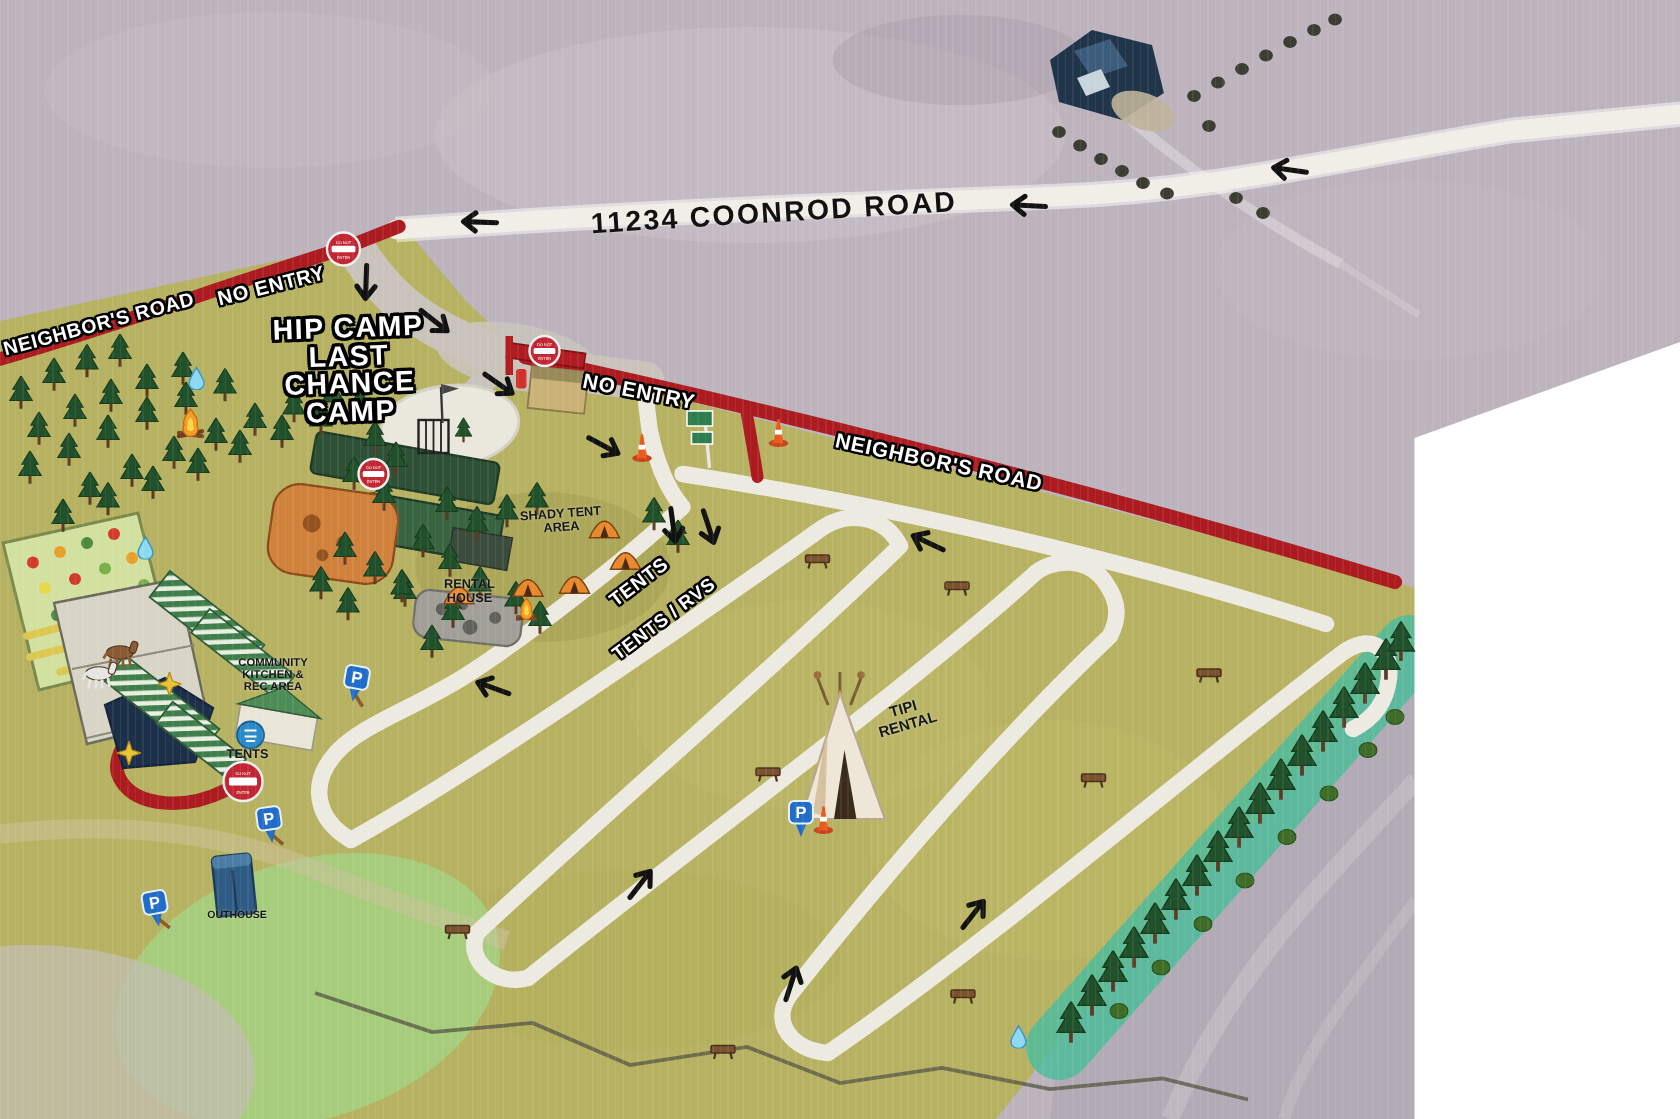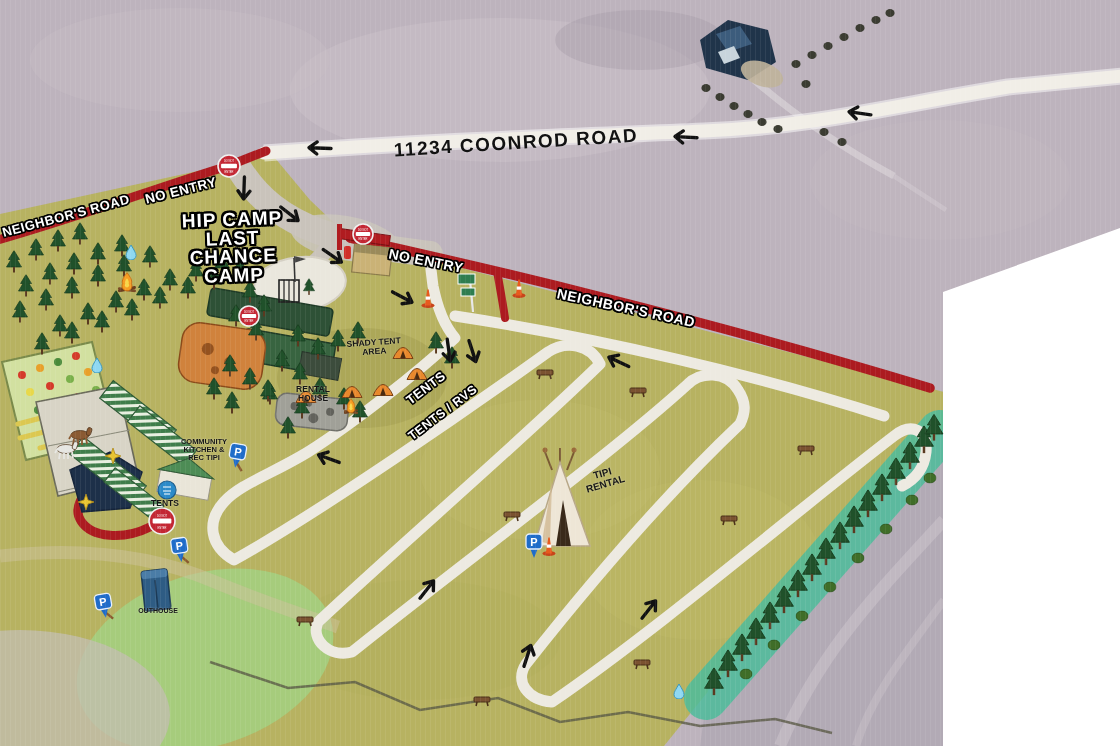--- a/index.html
+++ b/index.html
@@ -784,21 +784,21 @@
         <span>AREA</span>
     </div>
     <div class="lbl dark" style="left:313px;top:394px;font-size:8.5px">
       <span>RENTAL</span>
         <span>HOUSE</span>
     </div>
     <div class="lbl dark" style="left:604px;top:479px;--rot:-16deg;font-size:10px">
       <span>TIPI</span>
         <span>RENTAL</span>
     </div>
-    <div class="lbl dark" style="left:204px;top:450px;font-size:7.5px">
+    <div class="lbl dark" style="left:182px;top:450px;font-size:7.5px">
       <span>COMMUNITY</span>
         <span>KITCHEN &amp;</span>
-      <span>REC TIPI</span>
+      <span>REC AREA</span>
     </div>
     <div class="lbl dark" style="left:165px;top:503px;font-size:8.5px">TENTS</div>
     <div class="lbl dark" style="left:158px;top:611px;font-size:7px">OUTHOUSE</div>
   </div>
 </div>
 
 </body></html>

